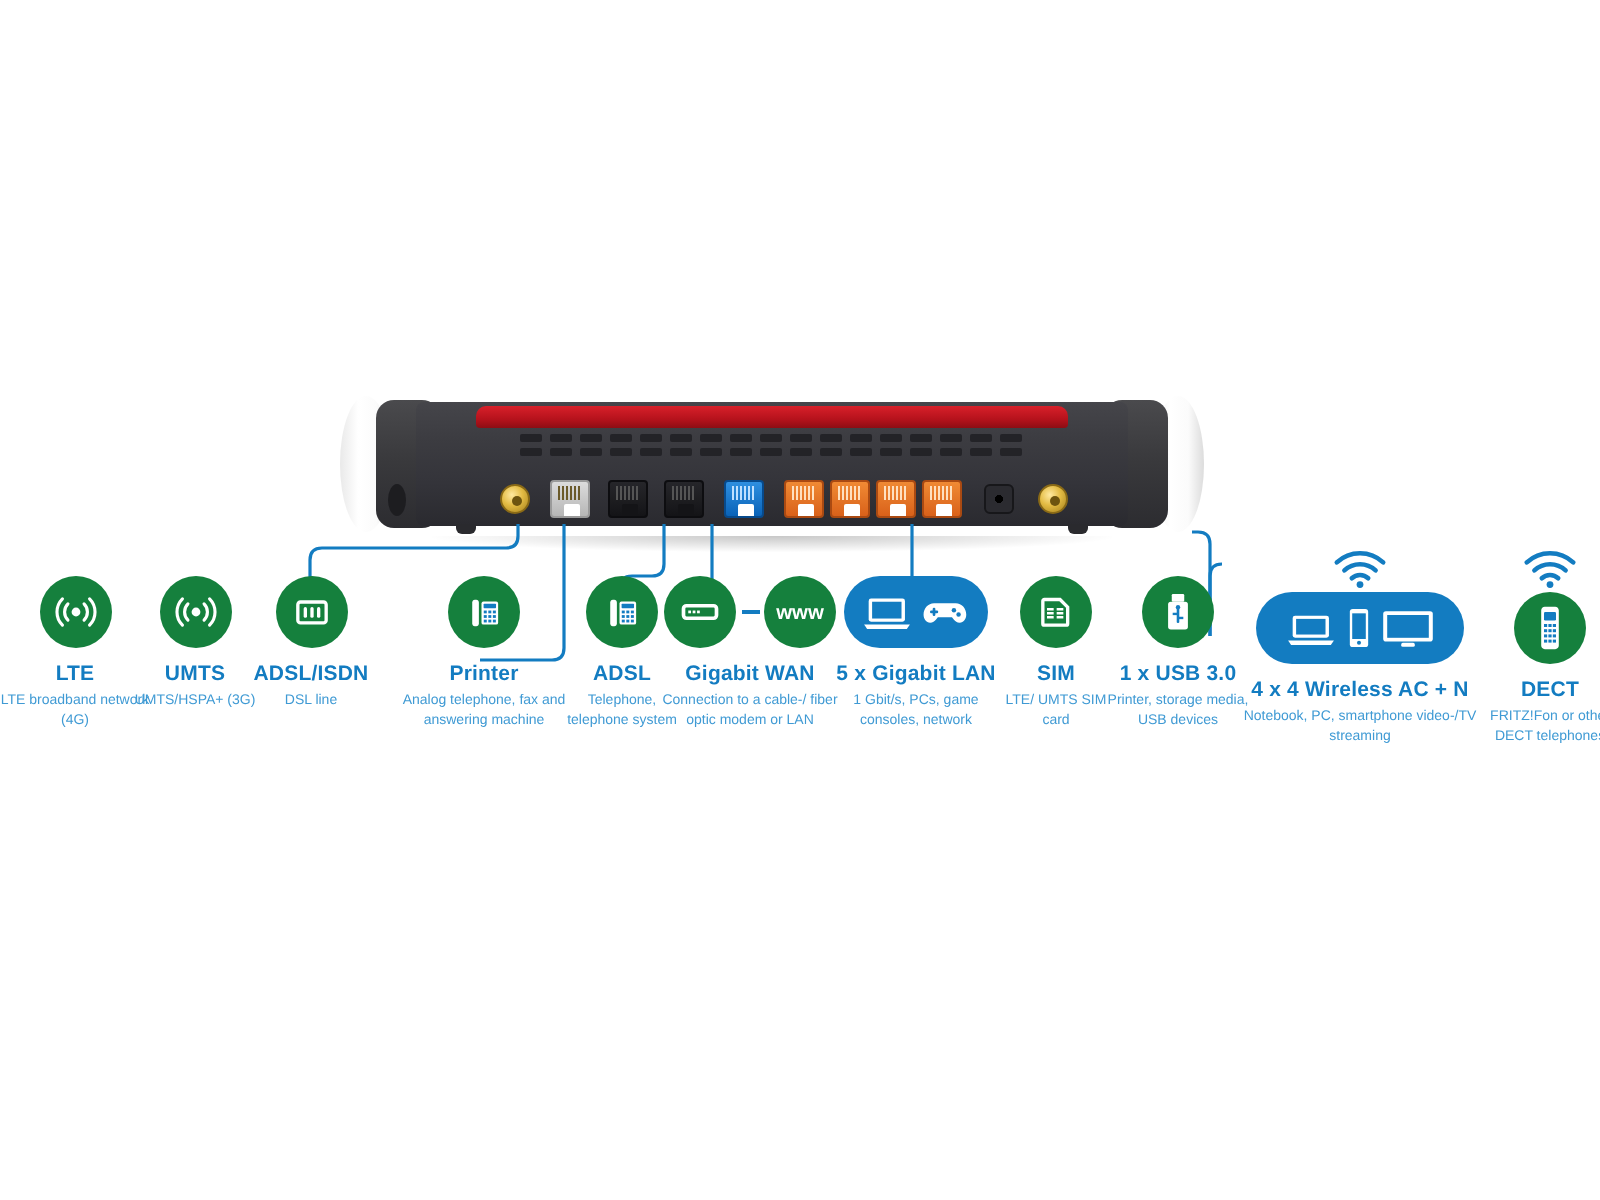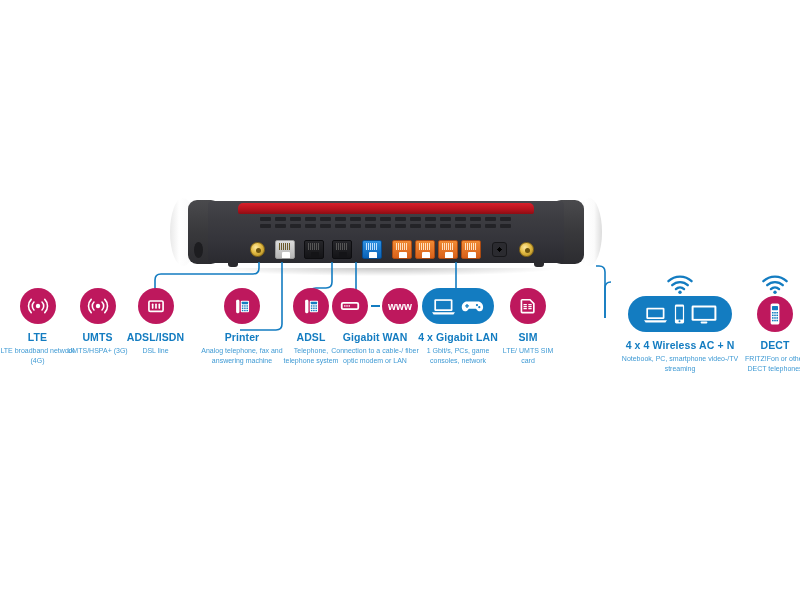--- a/index.html
+++ b/index.html
@@ -109,21 +109,21 @@
   
   #links { position: absolute; left: 0; top: 0; width: 800px; height: 600px; pointer-events: none; }
 
   
   #row { position: absolute; left: 0; top: 288px; width: 800px; height: 120px; }
   .item { position: absolute; top: 0; text-align: center; }
 
   .badge { position: relative; margin: 0 auto; }
   .circle {
     width: 36px; height: 36px; border-radius: 50%;
-    background: #be185d; margin: 0 auto;
+    background: #15803d; margin: 0 auto;
     display: flex; align-items: center; justify-content: center;
   }
   .pill {
     height: 36px; border-radius: 18px; background: #137cc1;
     display: flex; align-items: center; justify-content: center;
     gap: 4px; margin: 0 auto; padding: 0 8px;
   }
   .wifi-top { display: block; margin: 0 auto 2px; }
 
   .ttl {
@@ -375,21 +375,21 @@
             <path d="M8 4.5h12c3.4 0 5.9 2.8 5.9 6.4 0 2.6-1.5 4.5-3.7 4.5-1.5 0-2.4-.8-3.3-1.8l-1-1.2H10l-1 1.2c-.9 1-1.8 1.8-3.3 1.8-2.2 0-3.7-1.9-3.7-4.5 0-3.6 2.5-6.4 5.9-6.4z" fill="#fff"></path>
             <g fill="#137cc1">
               <rect x="5.6" y="8.6" width="4.6" height="1.5" rx=".7"></rect>
               <rect x="7.1" y="7.1" width="1.5" height="4.6" rx=".7"></rect>
               <circle cx="19" cy="8.4" r="1.25"></circle>
               <circle cx="21.6" cy="10.8" r="1.25"></circle>
             </g>
           </svg>
         </div>
       </div>
-      <div class="ttl">4 x Gigabit LAN</div>
+      <div class="ttl">5 x Gigabit LAN</div>
       <div class="desc">1 Gbit/s, PCs, game consoles, network</div>
     </div>
 
     <div class="item" style="left:498px; width:60px">
       <div class="badge">
         <div class="circle">
           <svg width="20" height="20" viewBox="0 0 24 24">
             <path d="M5 4.5h9.4L19 9.1V19a.9.9 0 01-.9.9H5a.9.9 0 01-.9-.9V5.4A.9.9 0 015 4.5z" fill="none" stroke="#fff" stroke-width="2"></path>
             <g fill="#fff">
               <rect x="6.6" y="9.6" width="4" height="1.5"></rect>
@@ -399,20 +399,38 @@
               <rect x="12.4" y="12" width="4" height="1.5"></rect>
               <rect x="12.4" y="14.4" width="4" height="1.5"></rect>
             </g>
           </svg>
         </div>
       </div>
       <div class="ttl">SIM</div>
       <div class="desc">LTE/ UMTS SIM card</div>
     </div>
 
+    <div class="item" style="left:548px; width:82px">
+      <div class="badge">
+        <div class="circle">
+          <svg width="20" height="22" viewBox="0 0 20 24">
+            <rect x="6.6" y="2.2" width="6.8" height="4.2" rx=".7" fill="#fff"></rect>
+            <rect x="4.6" y="6.4" width="10.8" height="15.2" rx="1.5" fill="#fff"></rect>
+            <g fill="#137cc1">
+              <rect x="9.3" y="10" width="1.4" height="8" rx=".6"></rect>
+              <circle cx="10" cy="9.4" r="1.2"></circle>
+              <rect x="7.1" y="12.4" width="2.6" height="1.3"></rect>
+              <rect x="10.3" y="14.6" width="2.6" height="1.3"></rect>
+            </g>
+          </svg>
+        </div>
+      </div>
+      <div class="ttl">1 x USB 3.0</div>
+      <div class="desc">Printer, storage media, USB devices</div>
+    </div>
 
     <div class="item" style="left:616px; width:128px; top:-14px">
       <div class="badge">
         <svg class="wifi-top" width="30" height="20" viewBox="0 0 30 20">
           <g fill="none" stroke="#137cc1" stroke-width="2.3" stroke-linecap="round">
             <path d="M3.4 7.2a17 17 0 0123.2 0"></path>
             <path d="M7.2 11.2a11.4 11.4 0 0115.6 0"></path>
             <path d="M10.9 15.1a6 6 0 018.2 0"></path>
           </g>
           <circle cx="15" cy="18.3" r="1.7" fill="#137cc1"></circle>

